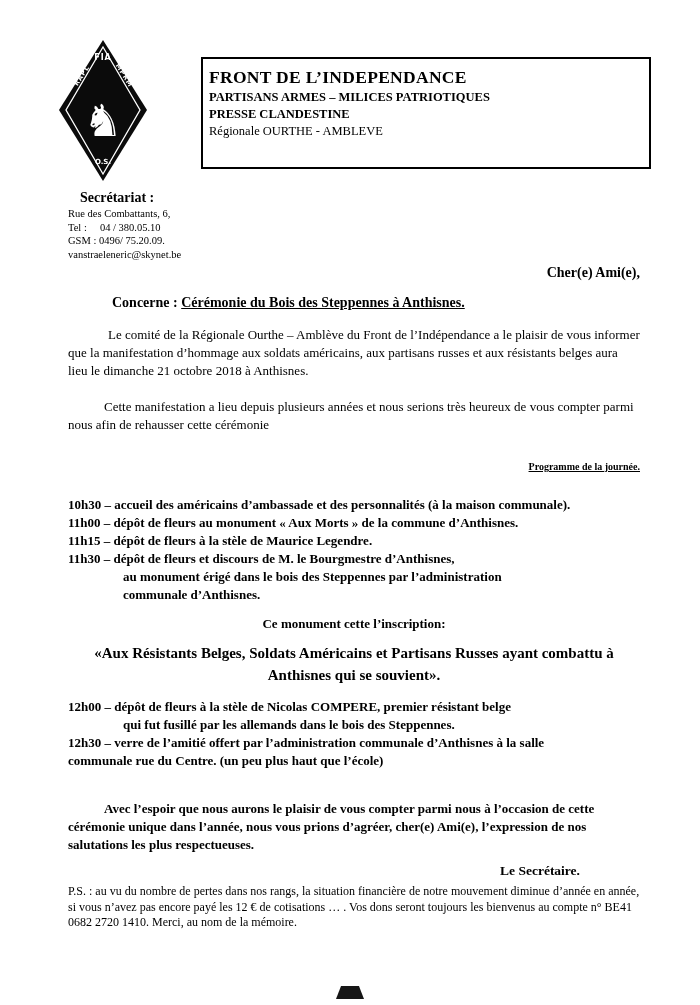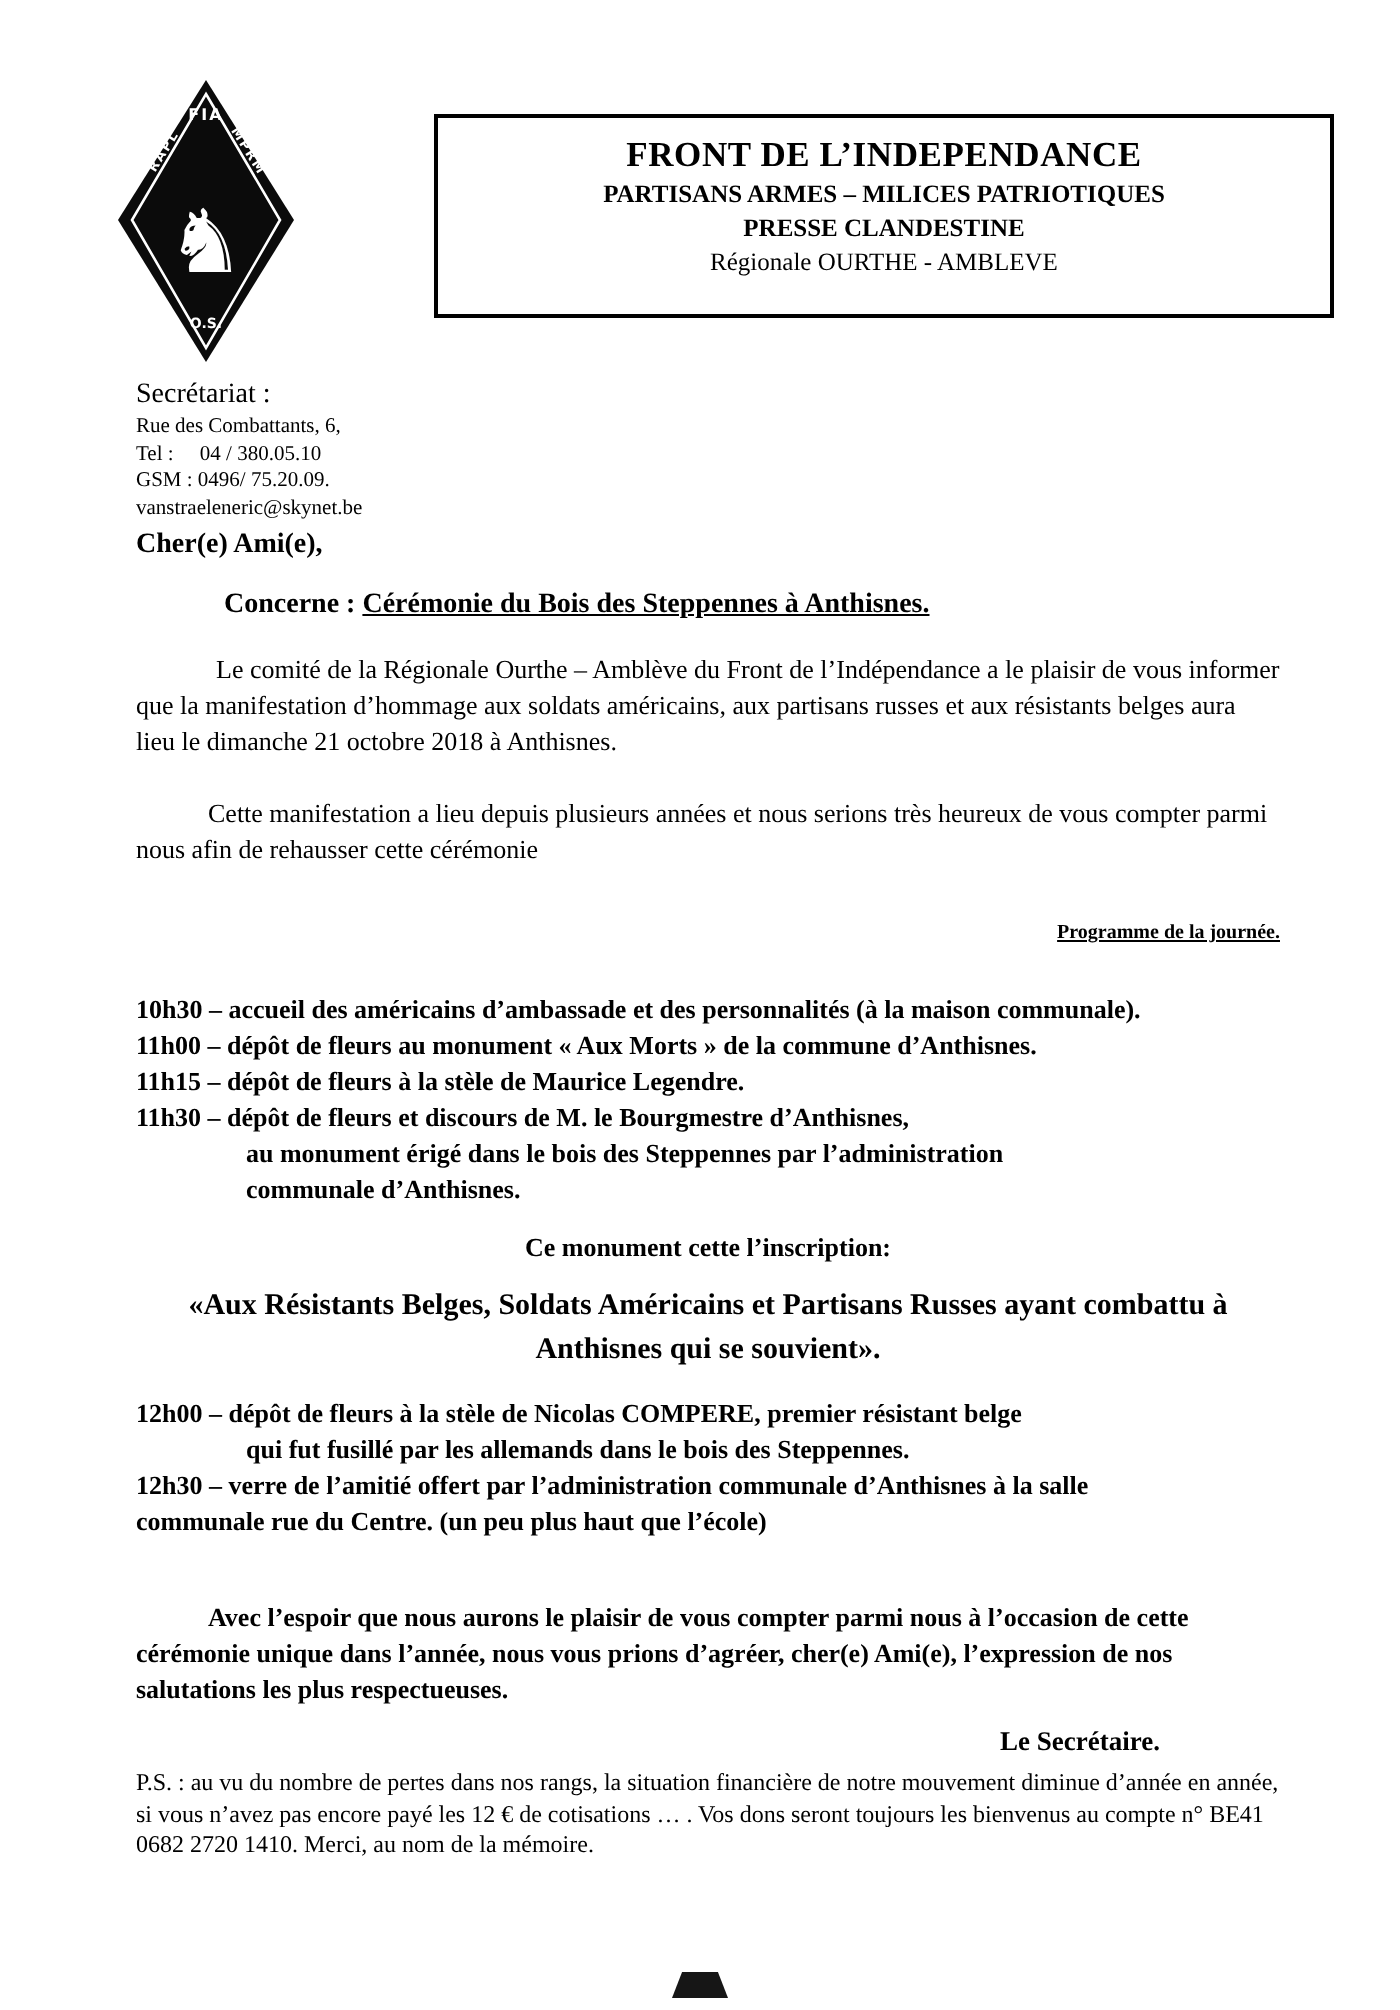--- a/index.html
+++ b/index.html
@@ -10,31 +10,31 @@
     position:relative; overflow:hidden;
   }
   
   .header-row { display:flex; align-items:flex-start; padding:38px 0 0 57px; }
   .logo { flex:0 0 auto; display:block; }
   .logo-top   { font:bold 8px "DejaVu Sans",sans-serif; fill:#fff; text-anchor:middle; letter-spacing:1px; }
   .logo-side  { font:bold 6.5px "DejaVu Sans",sans-serif; fill:#fff; text-anchor:middle; letter-spacing:1px; }
   .logo-lion  { font:44px "DejaVu Sans",sans-serif; fill:#fff; text-anchor:middle; }
   .logo-bottom{ font:bold 7px "DejaVu Sans",sans-serif; fill:#fff; text-anchor:middle; }
   .header-box {
-    margin-left:68px; margin-top:19px; width:450px;
-    border:2px solid #000; text-align:center; padding:7px 6px 17px;
+    margin-left:52px; margin-top:19px; width:450px;
+    border:2px solid #000; padding:7px 6px 27px;
   }
   .hb-title { font-size:17.5px; font-weight:bold; letter-spacing:0.3px; line-height:23px; }
   .hb-sub   { font-size:12.5px; font-weight:bold; line-height:17px; }
   .hb-light { font-size:12.5px; line-height:17px; }
   
   .content { padding:0 60px 0 68px; }
-  .sec-title { font-size:14px; font-weight:normal; line-height:18px; margin-top:6px; }
+  .sec-title { font-size:14px; font-weight:bold; line-height:18px; margin-top:6px;margin-left:12px; }
   .sec-line  { font-size:10.5px; line-height:13.5px; white-space:pre-wrap; }
-  .salutation { text-align:left; font-weight:bold; font-size:14px; line-height:18px; margin-top:3px; }
+  .salutation { text-align:right; font-weight:bold; font-size:14px; line-height:18px; margin-top:3px; }
   .concerne { margin-top:12px; margin-left:44px; font-size:14px; font-weight:bold; line-height:18px; }
   .concerne-subject { text-decoration:underline; }
   .para  { font-size:13px; line-height:18px; margin-top:14px; text-indent:40px; }
   .para2 { margin-top:18px; text-indent:36px; }
   .program-title { text-align:right; font-weight:bold; font-size:10px; text-decoration:underline; line-height:18px; margin-top:24px; }
   .program  { margin-top:20px; }
   .program2 { margin-top:12px; }
   .prog-line { font-size:13px; line-height:18px; font-weight:bold; }
   .prog-line .r { font-weight:bold; }
   .prog-line.indent { margin-left:55px; }

